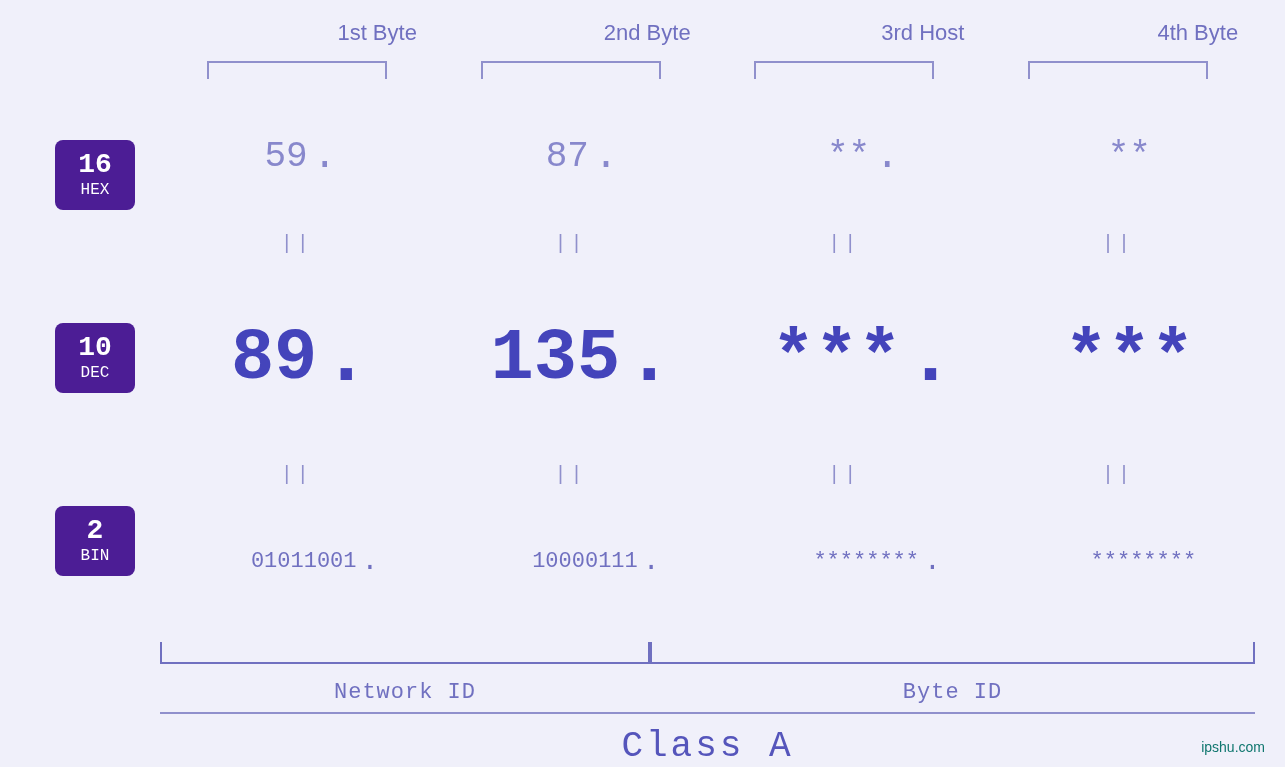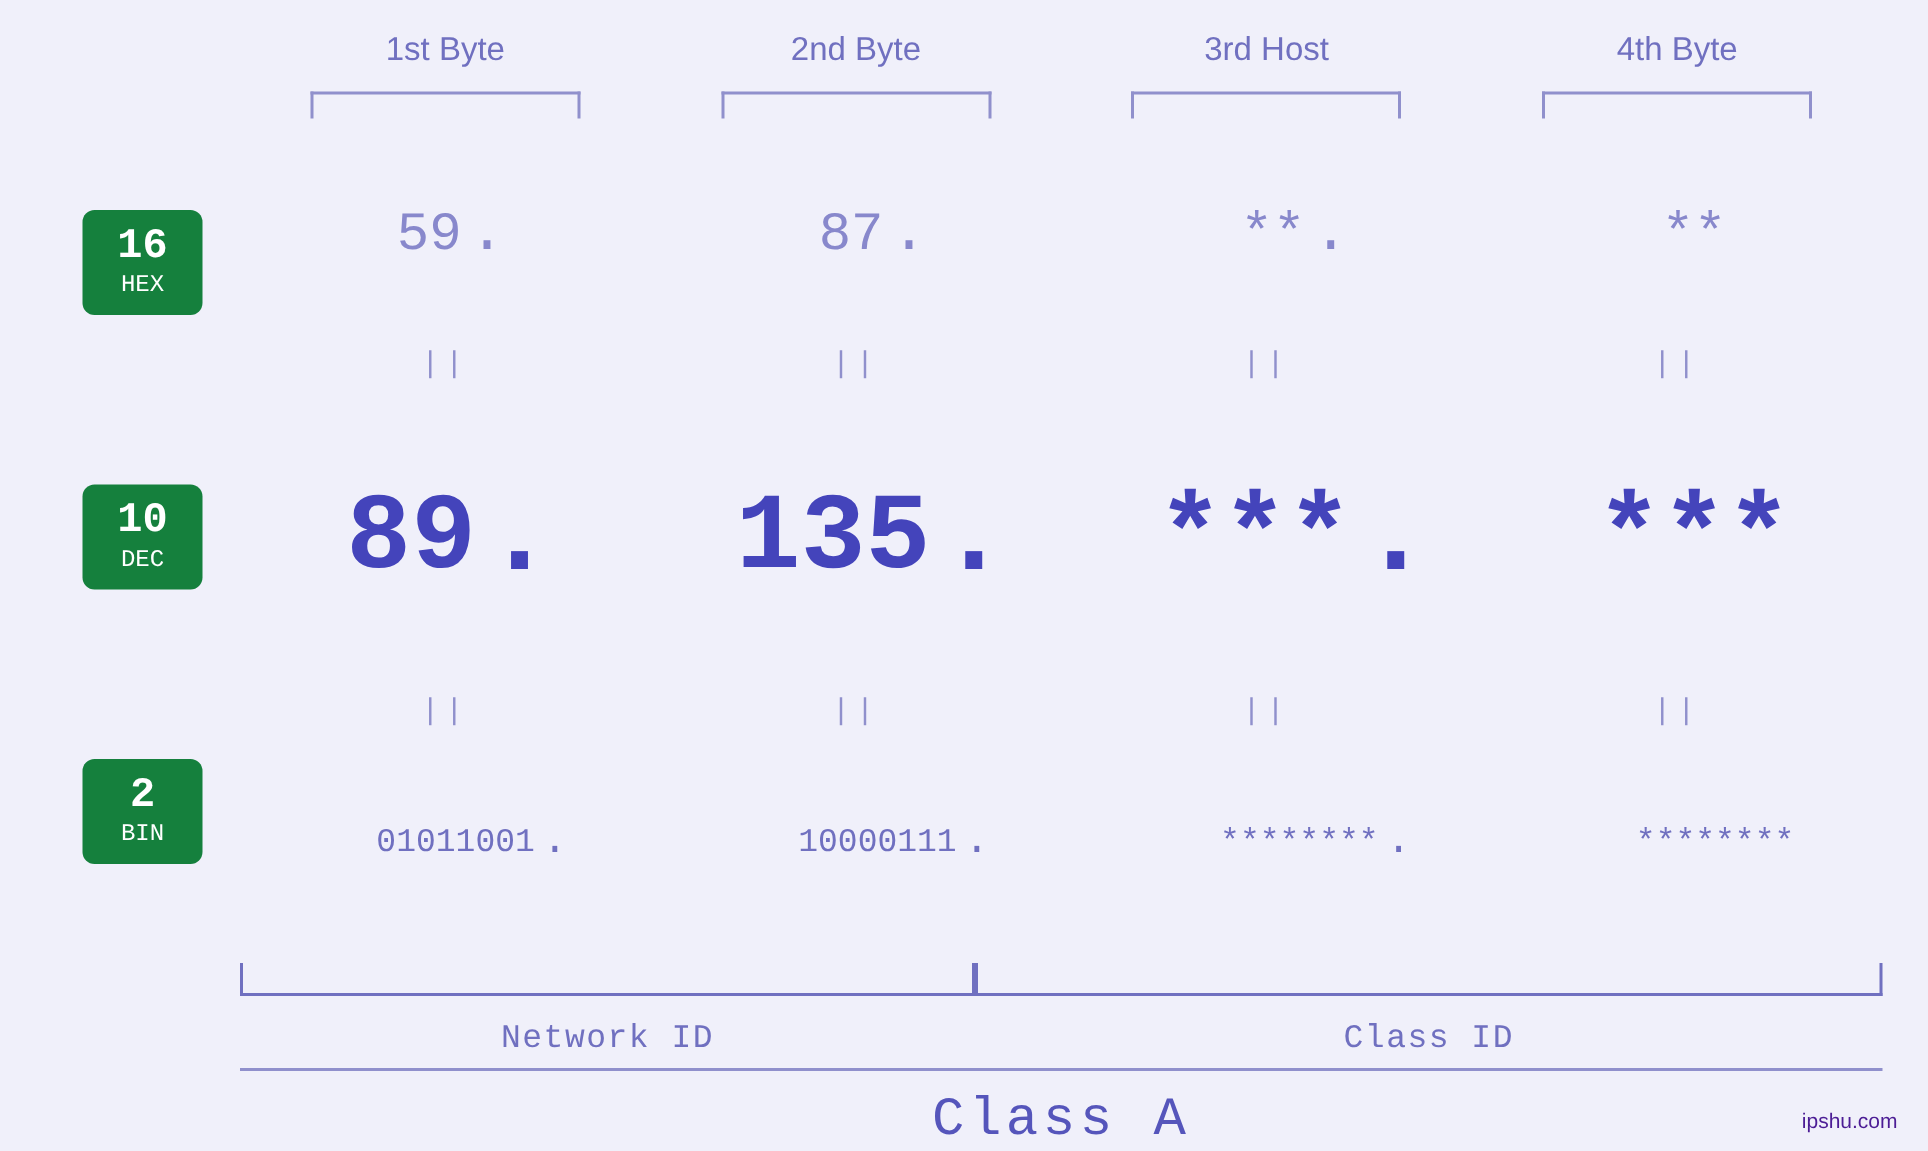--- a/index.html
+++ b/index.html
@@ -26,21 +26,21 @@
       display: flex;
       margin-left: 160px;
       margin-right: 30px;
       justify-content: space-around;
       margin-bottom: 10px;
     }
     .byte-header {
       color: #7070c0;
       font-size: 22px;
       font-family: Arial, sans-serif;
-      text-align: center;
+      text-align: right;
       width: 240px;
     }
 
     
     .content-area {
       display: flex;
       flex: 1;
       padding: 0 30px 0 30px;
     }
 
@@ -48,21 +48,21 @@
     .labels-col {
       display: flex;
       flex-direction: column;
       justify-content: space-around;
       align-items: center;
       width: 130px;
       padding-bottom: 80px;
     }
 
     .label-badge {
-      background: #15803d;
+      background: #4c1d95;
       color: white;
       border-radius: 8px;
       width: 80px;
       height: 70px;
       display: flex;
       flex-direction: column;
       align-items: center;
       justify-content: center;
       font-size: 26px;
       font-weight: bold;
@@ -131,21 +131,21 @@
       border-bottom: none;
       width: 180px;
       height: 18px;
     }
 
     
     .watermark {
       position: absolute;
       bottom: 12px;
       right: 20px;
-      color: #4c1d95;
+      color: #0f766e;
       font-size: 14px;
       font-family: Arial, sans-serif;
     }
 
     
     .row-with-dots {
       display: flex;
       align-items: center;
       justify-content: space-around;
       flex: 1;
@@ -296,21 +296,21 @@
 
       <div style="height:30px;position:relative;margin-top:8px;">
 
         <div style="position:absolute;left:0;width:490px;border:2px solid #7070c0;border-top:none;height:22px;"></div>
 
         <div style="position:absolute;left:490px;right:0;border:2px solid #7070c0;border-top:none;height:22px;"></div>
       </div>
 
       <div style="display:flex;height:40px;align-items:center;">
         <div style="width:490px;text-align:center;font-size:22px;color:#7070c0;letter-spacing:1px;">Network ID</div>
-        <div style="flex:1;text-align:center;font-size:22px;color:#7070c0;letter-spacing:1px;">Class ID</div>
+        <div style="flex:1;text-align:center;font-size:22px;color:#7070c0;letter-spacing:1px;">Byte ID</div>
       </div>
 
     </div>
   </div>
 
   <div style="margin-left:130px;padding:0 30px;margin-top:0;">
     <div style="border-top:2px solid #9090cc;padding-top:12px;text-align:center;font-size:36px;color:#5555bb;font-family:'Courier New',Courier,monospace;letter-spacing:3px;">Class A</div>
   </div>
 
   <div class="watermark">ipshu.com</div>

